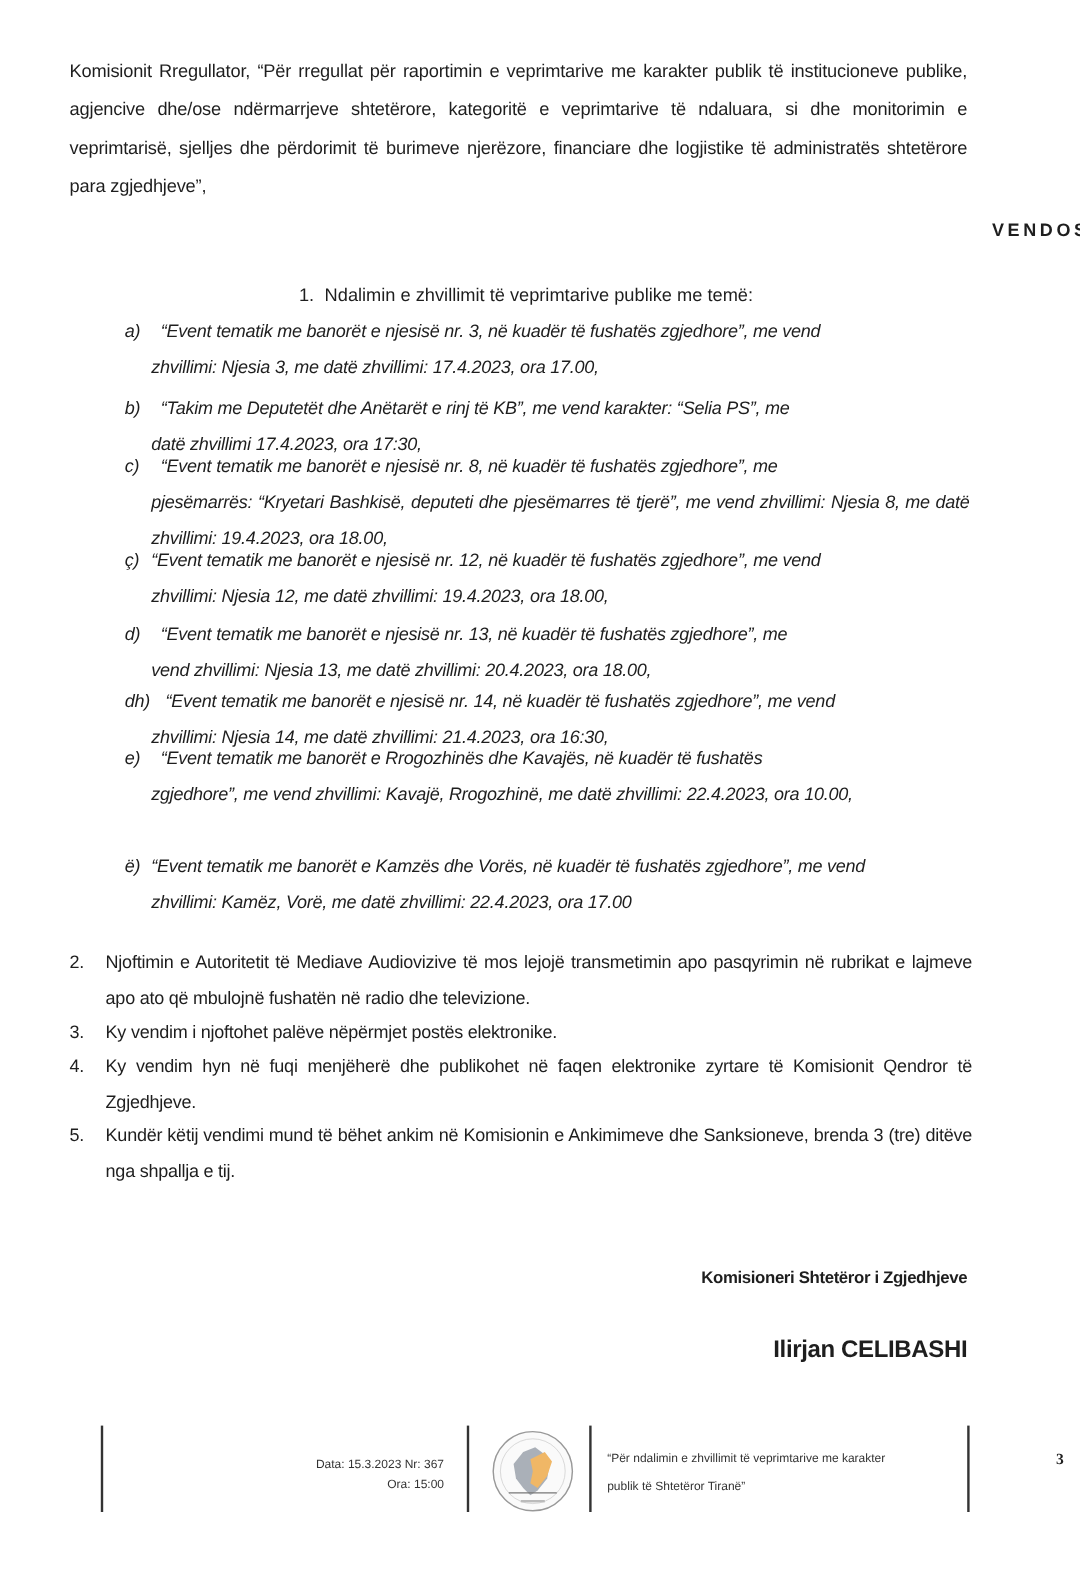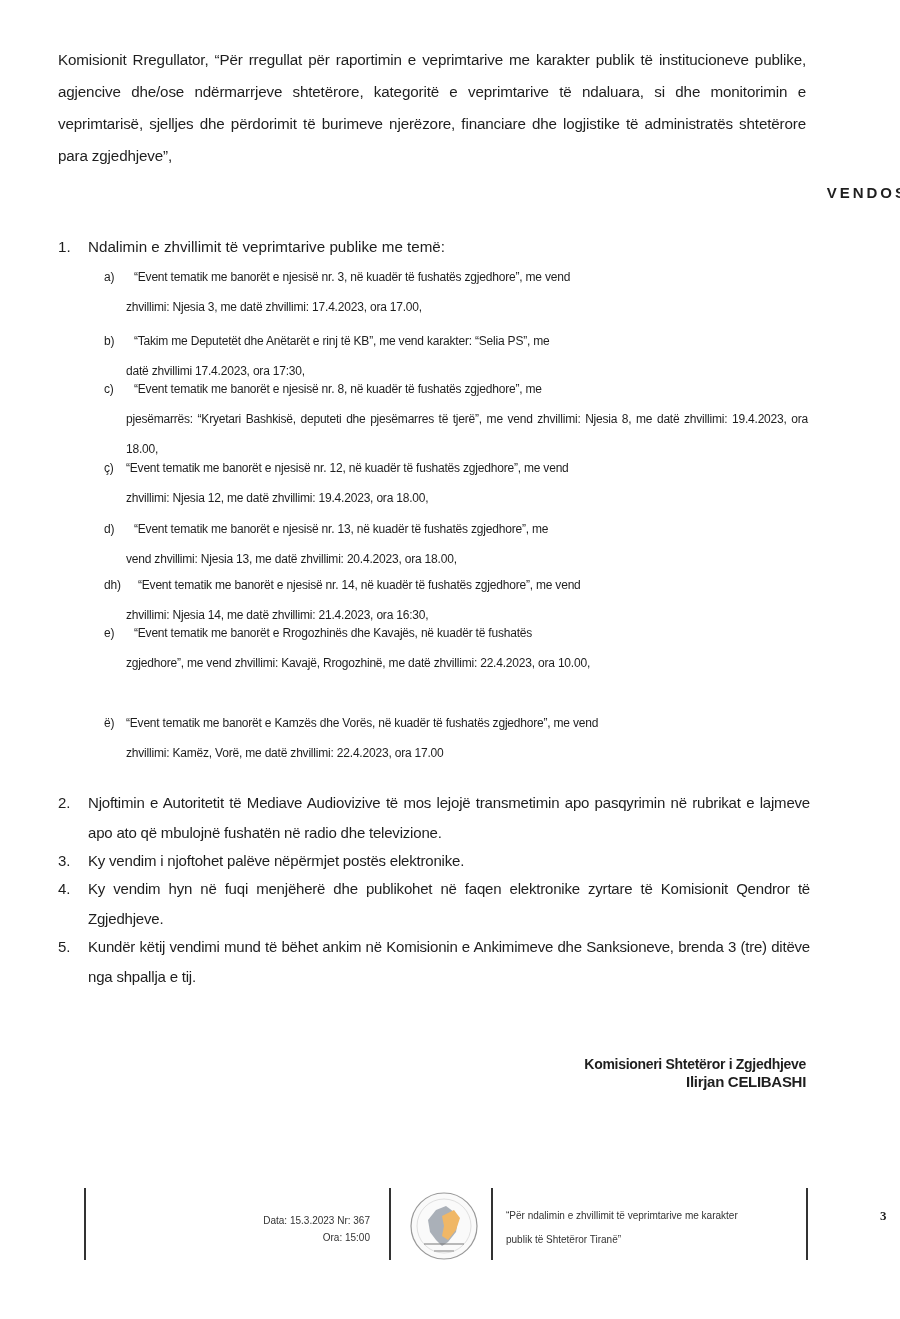--- a/index.html
+++ b/index.html
@@ -11,35 +11,35 @@
     .intro {
       position: absolute; left: 58px; top: 44px; width: 748px;
       font-size: 15.2px; line-height: 32px; text-align: justify;
       letter-spacing: -0.15px;
     }
     .heading {
       position: absolute; left: 16px; width: 900px; top: 184px;
       text-align: right; font-weight: bold; font-size: 15px;
       letter-spacing: 3px;
     }
-    .item1 { position: absolute; left: 58px; top: 232px; width: 752px; font-size: 15.2px; line-height: 30px; }
+    .item1 { position: absolute; left: 58px; top: 232px; width: 752px; font-size: 15.2px; line-height: 30px; text-align: center; }
     .num { display: inline-block; width: 30px; }
     .sub-list { position: absolute; left: 104px; top: 262px; width: 704px; }
     .sub {
-      position: absolute; left: 0; width: 704px; 
-      font-size: 12px; line-height: 30px; text-align: justify; letter-spacing: -0.2px;
+      position: absolute; left: 0; width: 704px; font-style: italic;
+      font-size: 15px; line-height: 30px; text-align: justify; letter-spacing: -0.2px;
     }
     .sub .lbl { display: inline-block; width: 30px; }
     .sub .cont { display: block; padding-left: 22px; }
     .main-list { position: absolute; left: 58px; top: 788px; width: 752px; }
     .mi { position: absolute; left: 0; width: 752px; font-size: 15px; line-height: 30px; text-align: justify; letter-spacing: -0.2px; }
     .mi .n { position: absolute; left: 0; top: 0; }
     .mi .t { display: block; padding-left: 30px; }
     .sig1 { position: absolute; right: 94px; top: 1056px; font-weight: bold; font-size: 14px; letter-spacing: -0.3px; margin-left: 28px; }
-    .sig2 { position: absolute; right: 94px; top: 1073px; font-weight: bold; font-size: 15px; letter-spacing: -0.3px; }
+    .sig2 { position: absolute; right: 94px; top: 1114px; font-weight: bold; font-size: 20px; letter-spacing: -0.3px; }
     .footer { position: absolute; left: 0; top: 1186px; width: 900px; height: 80px; }
     .vline { position: absolute; width: 2px; background: #333; }
     .f-meta { position: absolute; right: 530px; top: 26px; font-size: 10px; text-align: right; line-height: 17px; color: #333; }
     .logo { position: absolute; left: 408px; top: 4px; width: 72px; height: 72px; }
     .f-title { position: absolute; left: 506px; top: 18px; width: 300px; font-size: 10px; line-height: 24px; color: #333; }
     .pagenum { position: absolute; left: 880px; top: 22px; font-family: "Liberation Serif", serif; font-weight: bold; font-size: 13px; }
   </style>
 </head>
 <body>
 

